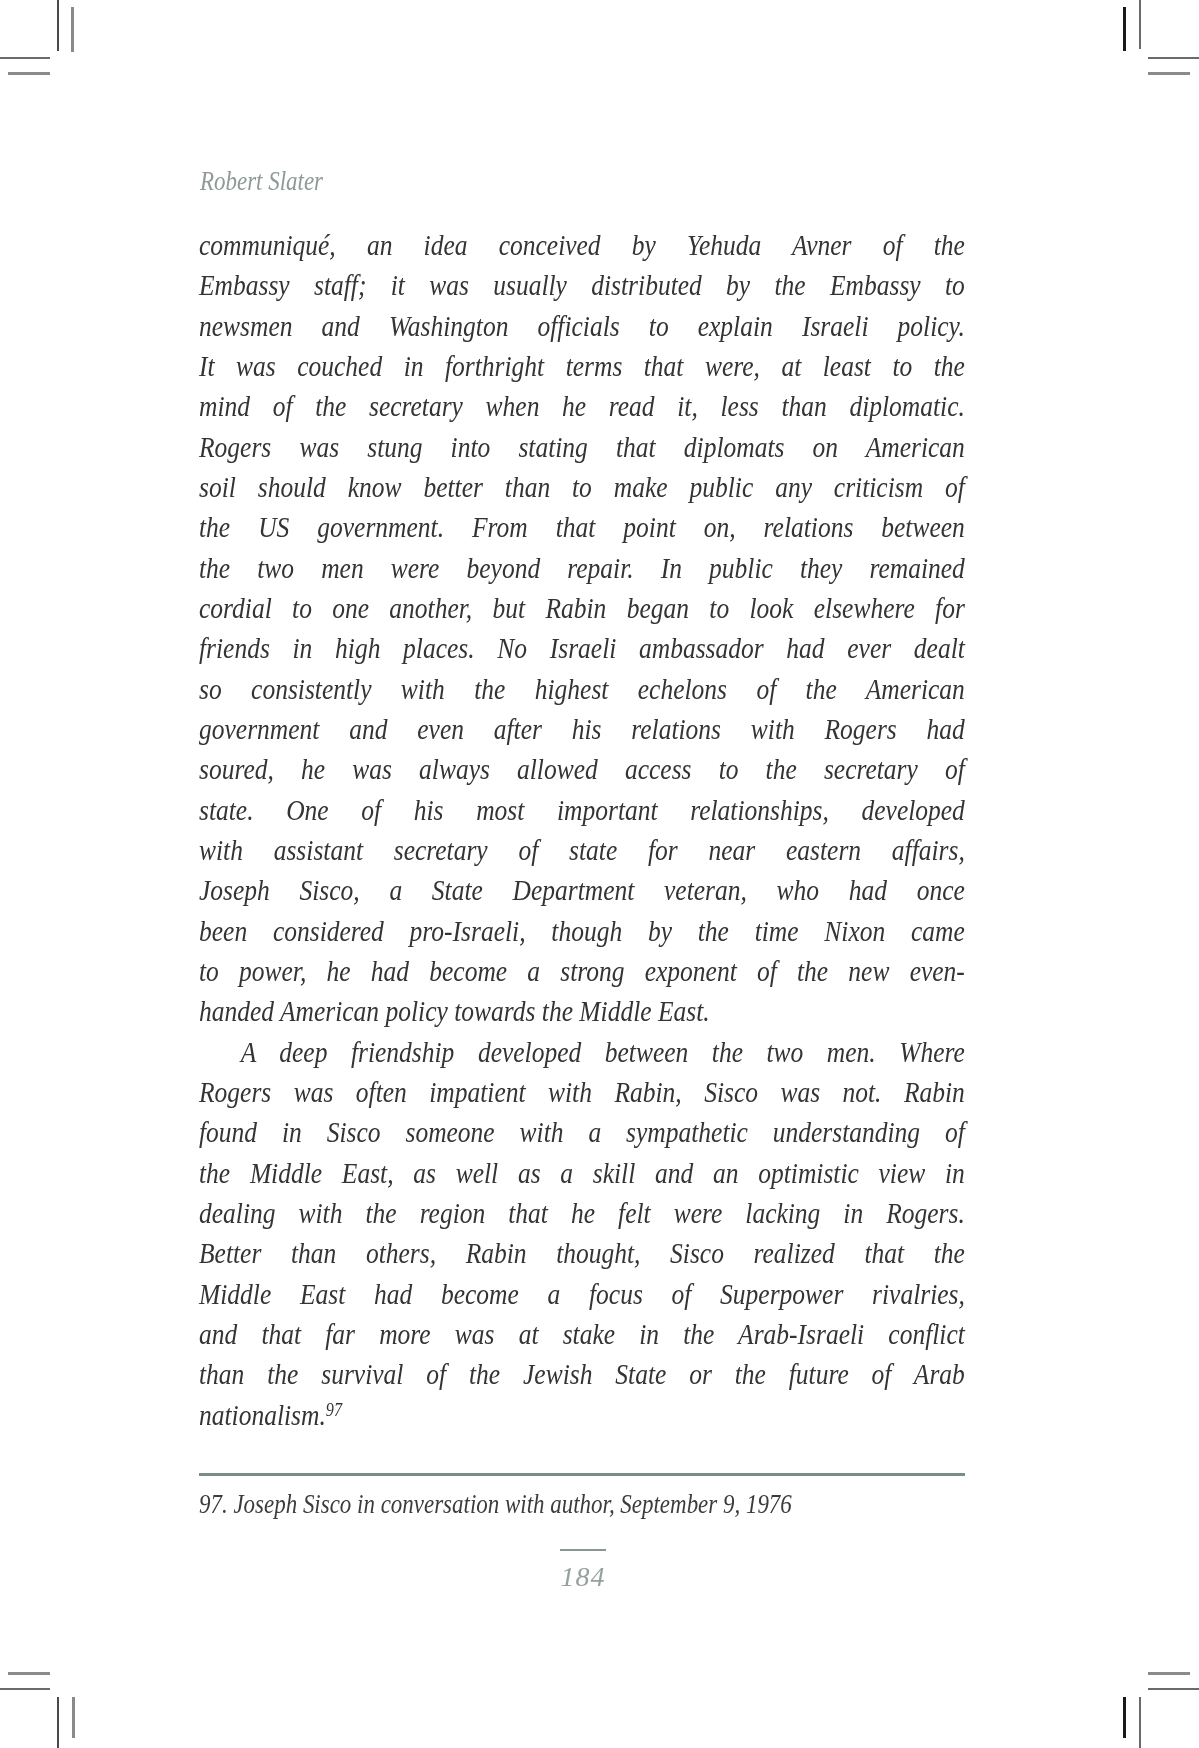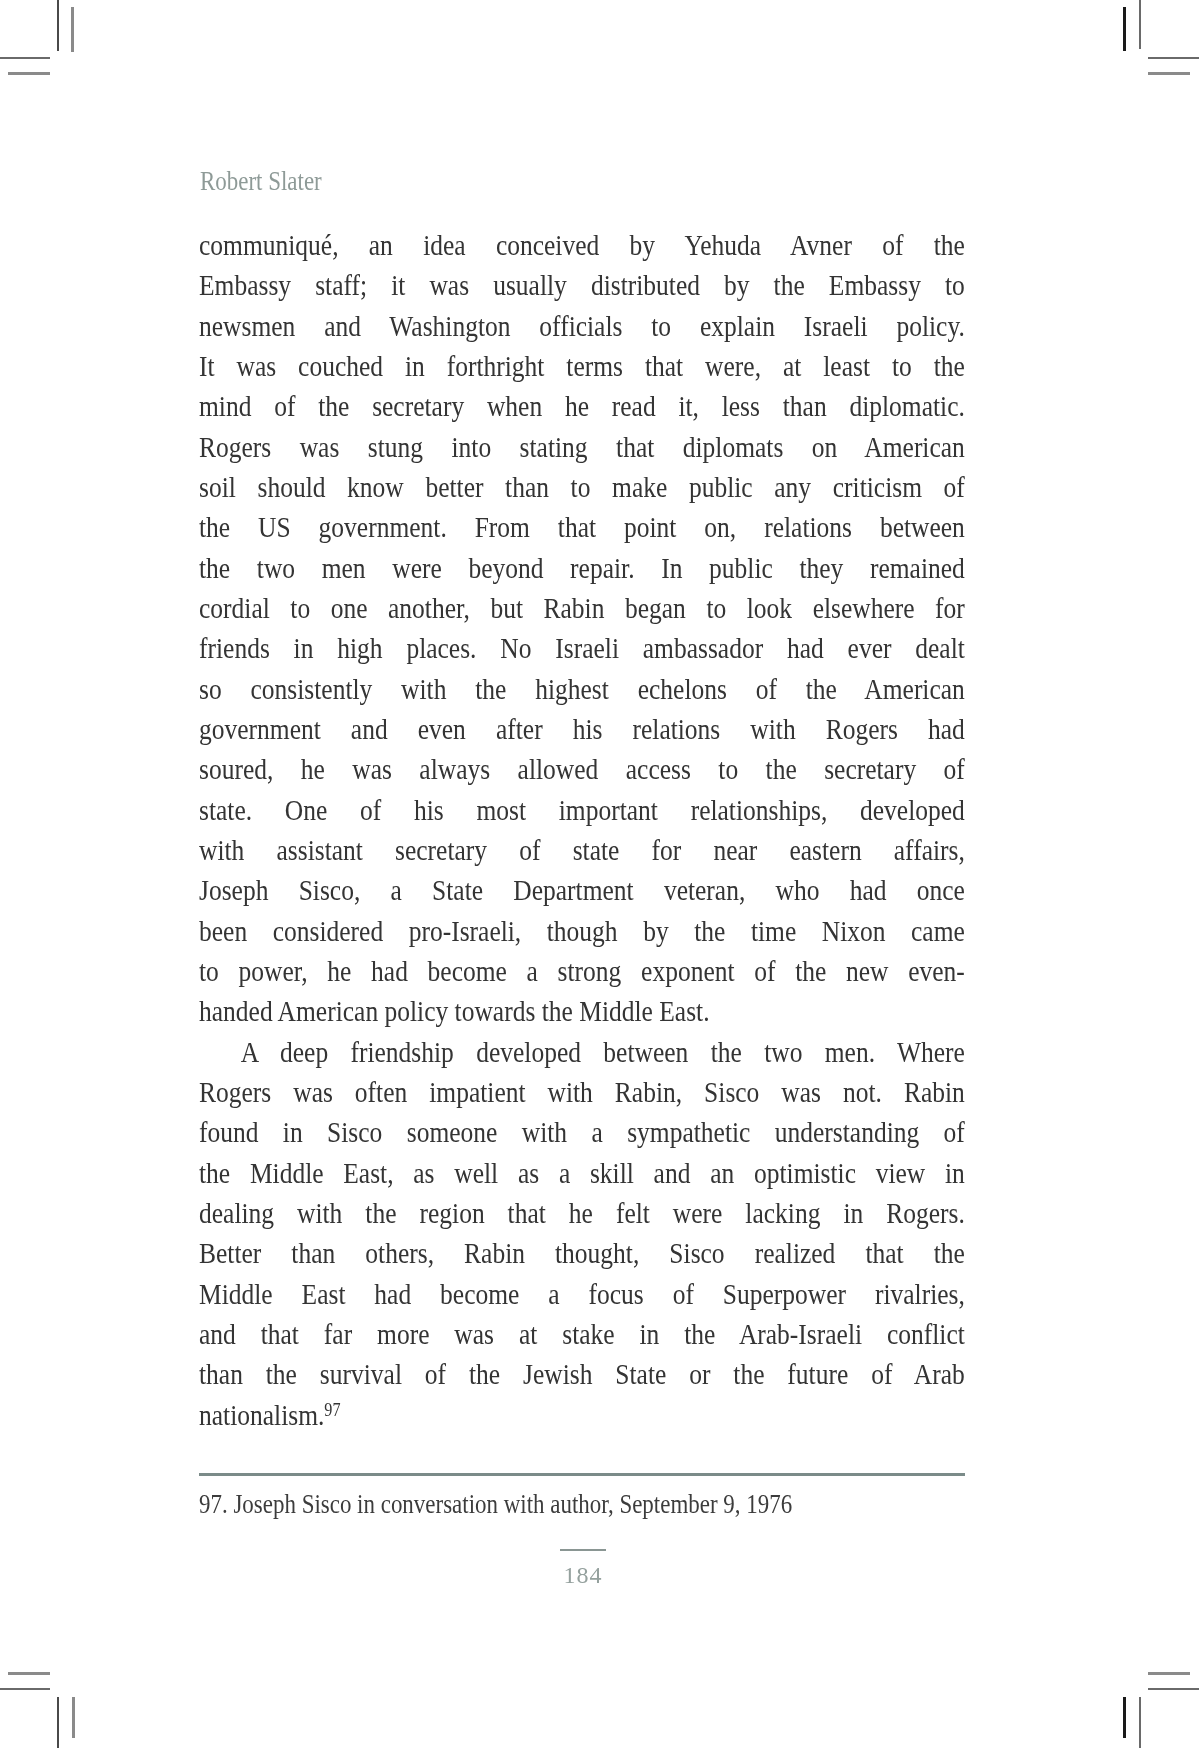--- a/index.html
+++ b/index.html
@@ -11,20 +11,21 @@
     --page-number-rule:#8a9693;
   }
   *{margin:0;padding:0;box-sizing:border-box;}
   html,body{background:#ffffff;}
   .page{
     position:relative;
     width:1199px;height:1748px;
     background:#ffffff;
     overflow:hidden;
     font-family:"Liberation Serif","DejaVu Serif",serif;
+    font-style:italic;
   }
 
   
   .running-header{
     position:absolute;left:200px;top:168px;
     font-size:27px;line-height:1;
     color:var(--header-text);
     transform:scaleX(0.85);transform-origin:0 0;
     white-space:nowrap;
   }
@@ -72,21 +73,21 @@
     width:66px;
     text-align:center;
     color:var(--page-number);
   }
   .folio-rule{
     width:46px;height:2px;
     margin:0 auto 3px auto;
     background:var(--page-number-rule);
   }
   .folio-number{
-    font-size:24px;line-height:1;
+    font-size:28px;line-height:1;
     letter-spacing:1px;
     margin-top:12px;
   }
 
   
   .crop{position:absolute;}
   .tl-v1{left:57px;top:0;width:2px;height:51px;background:#4a4a4a;}
   .tl-v2{left:71px;top:7px;width:3px;height:45px;background:#8a8a8a;}
   .tl-h1{left:0;top:57px;width:50px;height:2px;background:#6a6a6a;}
   .tl-h2{left:8px;top:72px;width:42px;height:3px;background:#8a8a8a;}

